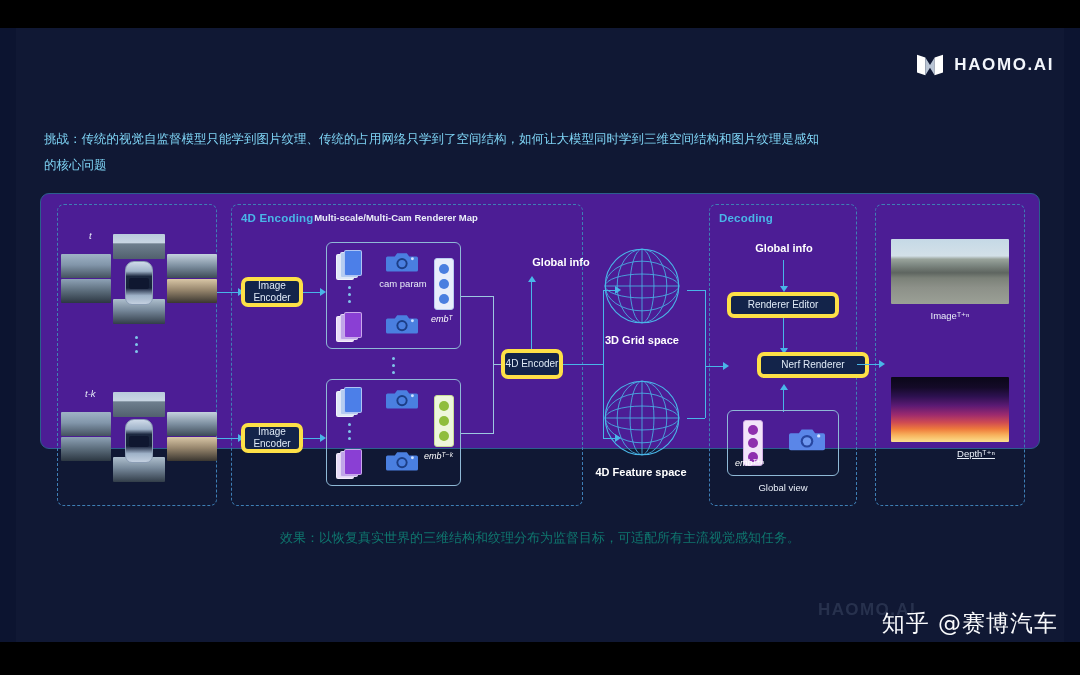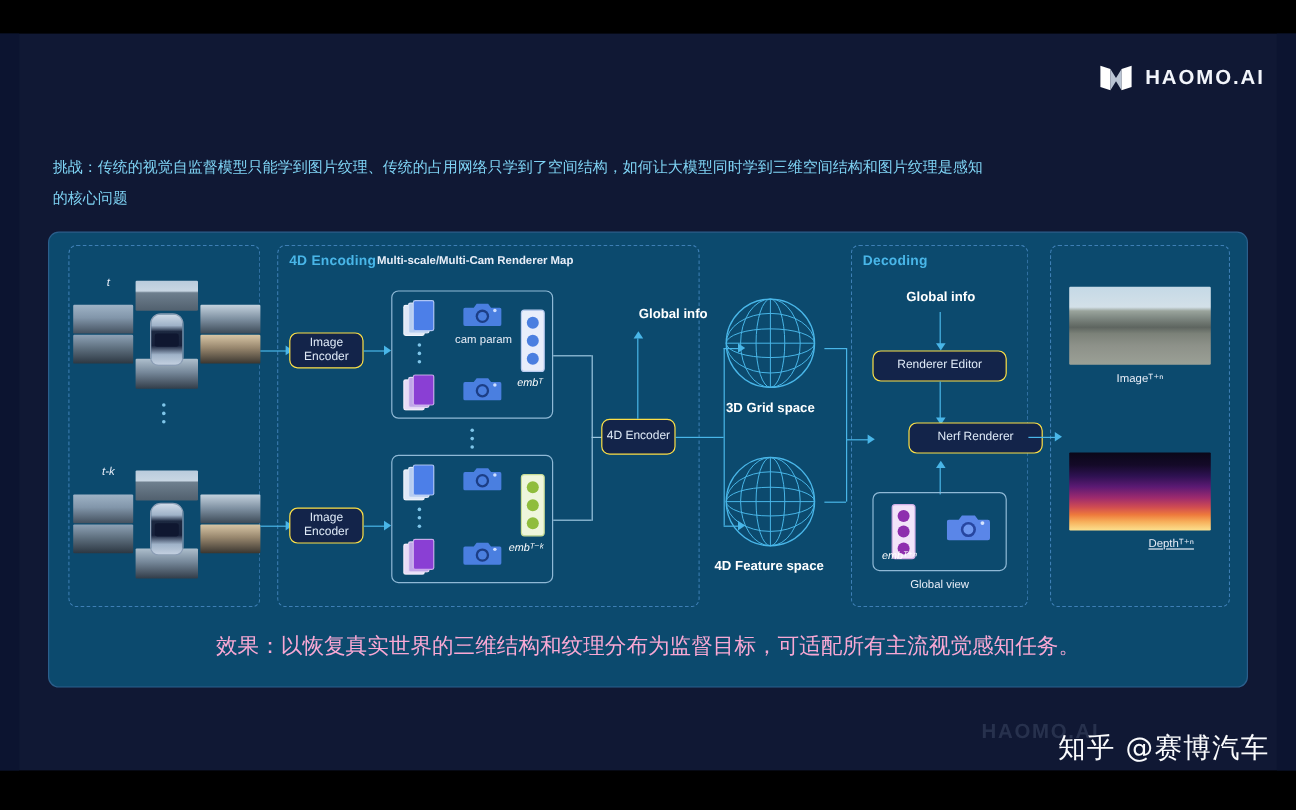--- a/index.html
+++ b/index.html
@@ -40,23 +40,23 @@
   }
 
   .challenge {
     position: absolute; left: 44px; top: 126px; width: 1000px;
     font-size: 12.5px; line-height: 26px; color: #7fd4f5;
   }
 
   
   .panel {
     position: absolute; left: 40px; top: 193px;
-    width: 1000px; height: 380px;
+    width: 1000px; height: 256px;
     border: 1px solid #2b5f8c; border-radius: 9px;
-    background: #0c4a6e;
+    background: #4c1d95;
   }
   .dashbox {
     position: absolute;
     border: 1.4px dashed #3e7fb5; border-radius: 7px;
   }
   .sec-label {
     position: absolute; font-size: 11.5px; font-weight: bold;
     color: #49b6e8; letter-spacing: .2px;
   }
 
@@ -85,21 +85,21 @@
   .street4 { background: linear-gradient(180deg,#8ea2b6 0%,#5d6e7d 48%,#2c3742 100%); }
   .street5 { background: linear-gradient(180deg,#d8c6a6 0%,#97866d 46%,#3a3630 100%); }
   .street6 { background: linear-gradient(180deg,#aebfcd 0%,#76889a 45%,#323d49 100%); }
 
   .vdots { position:absolute; display:flex; flex-direction:column; gap:4px; }
   .vdots i { width:3px; height:3px; border-radius:50%; background:#7fc6ea; display:block; }
 
   
   .nbox {
     position: absolute;
-    border: 1px solid #fde047; border-radius: 7px;
+    border: 4px solid #fde047; border-radius: 7px;
     background: #13244a;
     color: #dfeaf7; font-size: 10px; line-height: 12.5px;
     display: flex; align-items: center; justify-content: center; text-align: center;
   }
   .plainbox {
     position:absolute; border:1px solid #8fb9d6; border-radius:6px;
     background: transparent;
   }
 
   .cap { position:absolute; font-size:9.5px; color:#e9eef8; text-align:center; }
@@ -140,21 +140,21 @@
                       #6e7670 46%,#5e6560 52%,#7b8178 60%,#8d9189 75%,#9ba096 100%);
   }
   .img-depth {
     background:
       linear-gradient(180deg,#0a0718 0%,#140a28 16%,#2d1150 30%,#5b1a73 44%,
                       #9c2a6e 58%,#cf4b52 70%,#ee7a3c 80%,#f7b05b 89%,#fbe08f 100%);
   }
 
   .effect {
     position: absolute; left: 40px; top: 524px; width: 1000px;
-    text-align: center; font-size: 18px; line-height: 28px; color: #f9a8d4;
+    text-align: center; font-size: 13px; line-height: 28px; color: #0f766e;
   }
 
   .ghost {
     position:absolute; left: 818px; top: 600px;
     font-size: 17px; font-weight:bold; color: rgba(160,180,210,.16);
     letter-spacing:1.4px;
   }
   .watermark {
     position: absolute; right: 22px; top: 608px;
     font-size: 23px; color: #fafbfd; letter-spacing: 1px;

